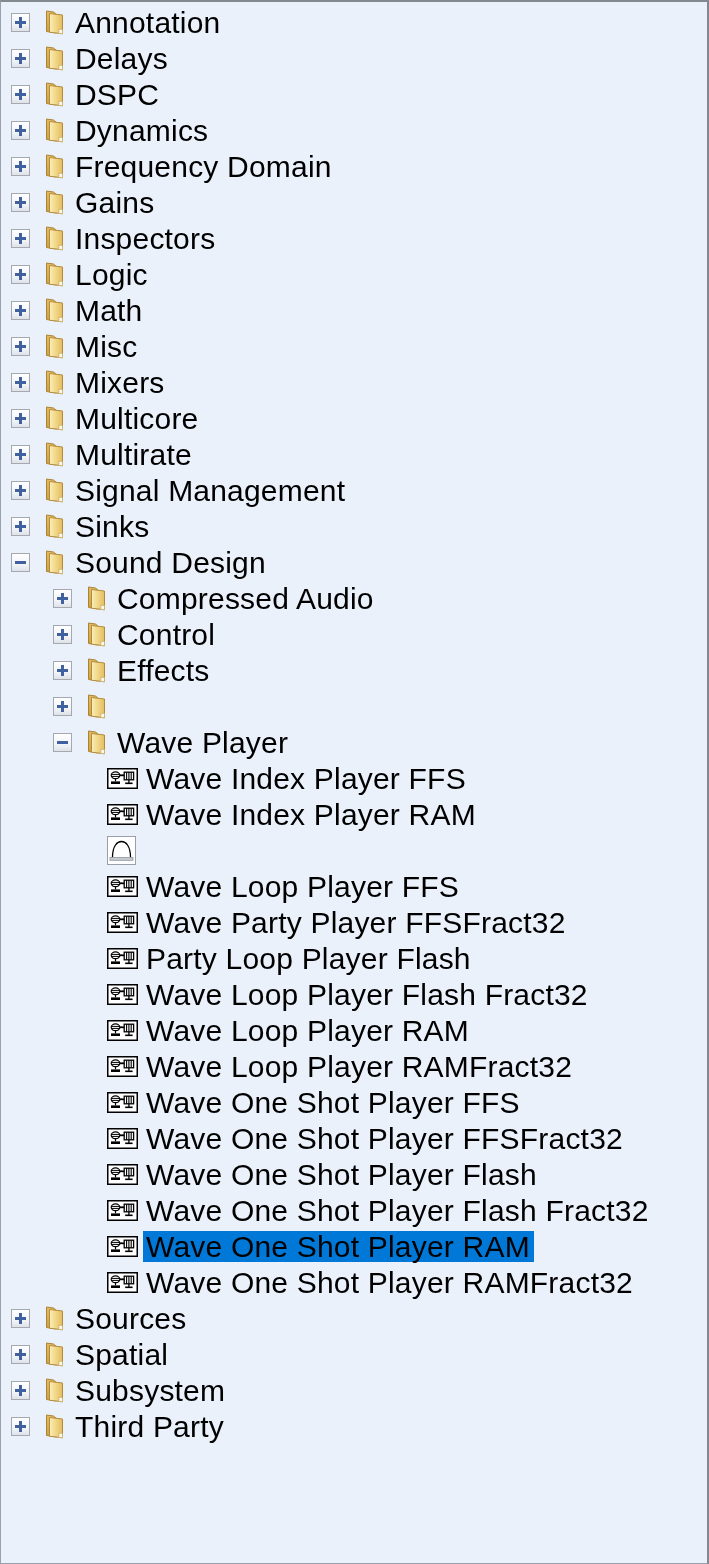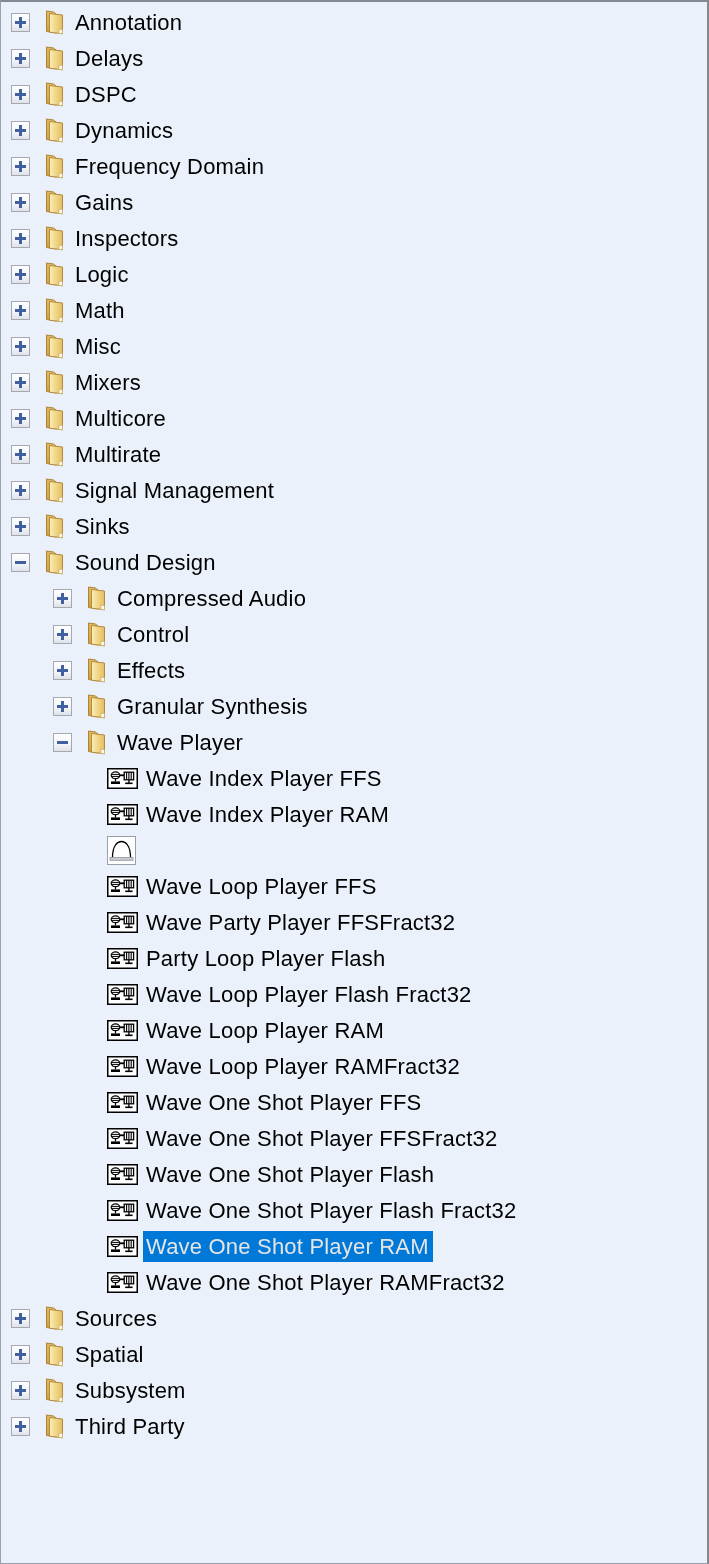--- a/index.html
+++ b/index.html
@@ -12,21 +12,21 @@
     border-right:2px solid #84888f;
     padding-top:2px;
     overflow:hidden;
     font-family:"Liberation Sans","DejaVu Sans",sans-serif;
   }
   .row{
     height:36px;
     display:flex;
     align-items:center;
     white-space:nowrap;
-    font-size:22px;
+    font-size:30px;
     letter-spacing:0.2px;
     color:#000000;
   }
   .spacer{display:inline-block;height:1px;flex:0 0 auto;}
   .expander{
     flex:0 0 auto;
     width:19px;height:19px;
     display:inline-flex;
     cursor:default;
   }
@@ -34,21 +34,21 @@
   .folder-gap{margin-left:13px;}
   .label{
     display:inline-block;
     margin-left:10px;
     line-height:31px;
     flex:0 0 auto;
   }
   .leaf .label{margin-left:8px;}
   .label.selected{
     background:#0078d7;
-    color:#e5e5e5;
+    color:#000000;
     margin-left:5px;
     padding:0 4px 0 3px;
   }
   .hidden-defs{position:absolute;width:0;height:0;overflow:hidden;}
 </style>
 </head>
 <body>
 
 <svg class="hidden-defs" aria-hidden="true">
   <defs>
@@ -420,21 +420,20 @@
           <rect x="8" y="4" width="3" height="11" fill="#41609f"></rect>
         </svg>
       </span>
       <span class="tree-icon folder-gap">
         <svg width="22" height="26" viewBox="0 0 22 26">
           <path d="M3.5 2 L10.5 3 L13.5 5.5 L13.5 24 L3.5 22.5 Z" fill="url(#folderBackGrad)" stroke="#aa8335" stroke-width="1"></path>
           <path d="M6.5 4.5 L19.5 6 L19.5 24.8 L6.5 23.2 Z" fill="url(#folderGrad)" stroke="#b28c3e" stroke-width="1"></path>
           <path d="M15.8 20.2 L19.5 20.5 L19.5 24.8 L15.8 24.4 Z" fill="#fdf8ea" stroke="#c9b06a" stroke-width="0.8"></path>
         </svg>
       </span>
-      <span class="label">Granular Synthesis</span>
     </div>
     <div class="row">
       <span class="spacer" style="width: 52px;"></span>
       <span class="expander">
         <svg width="19" height="19" viewBox="0 0 19 19">
           <rect x="0.5" y="0.5" width="18" height="18" fill="url(#expGrad)" stroke="#a3a8b1"></rect>
           <rect x="4" y="8" width="11" height="3" fill="#41609f"></rect>
         </svg>
       </span>
       <span class="tree-icon folder-gap">

